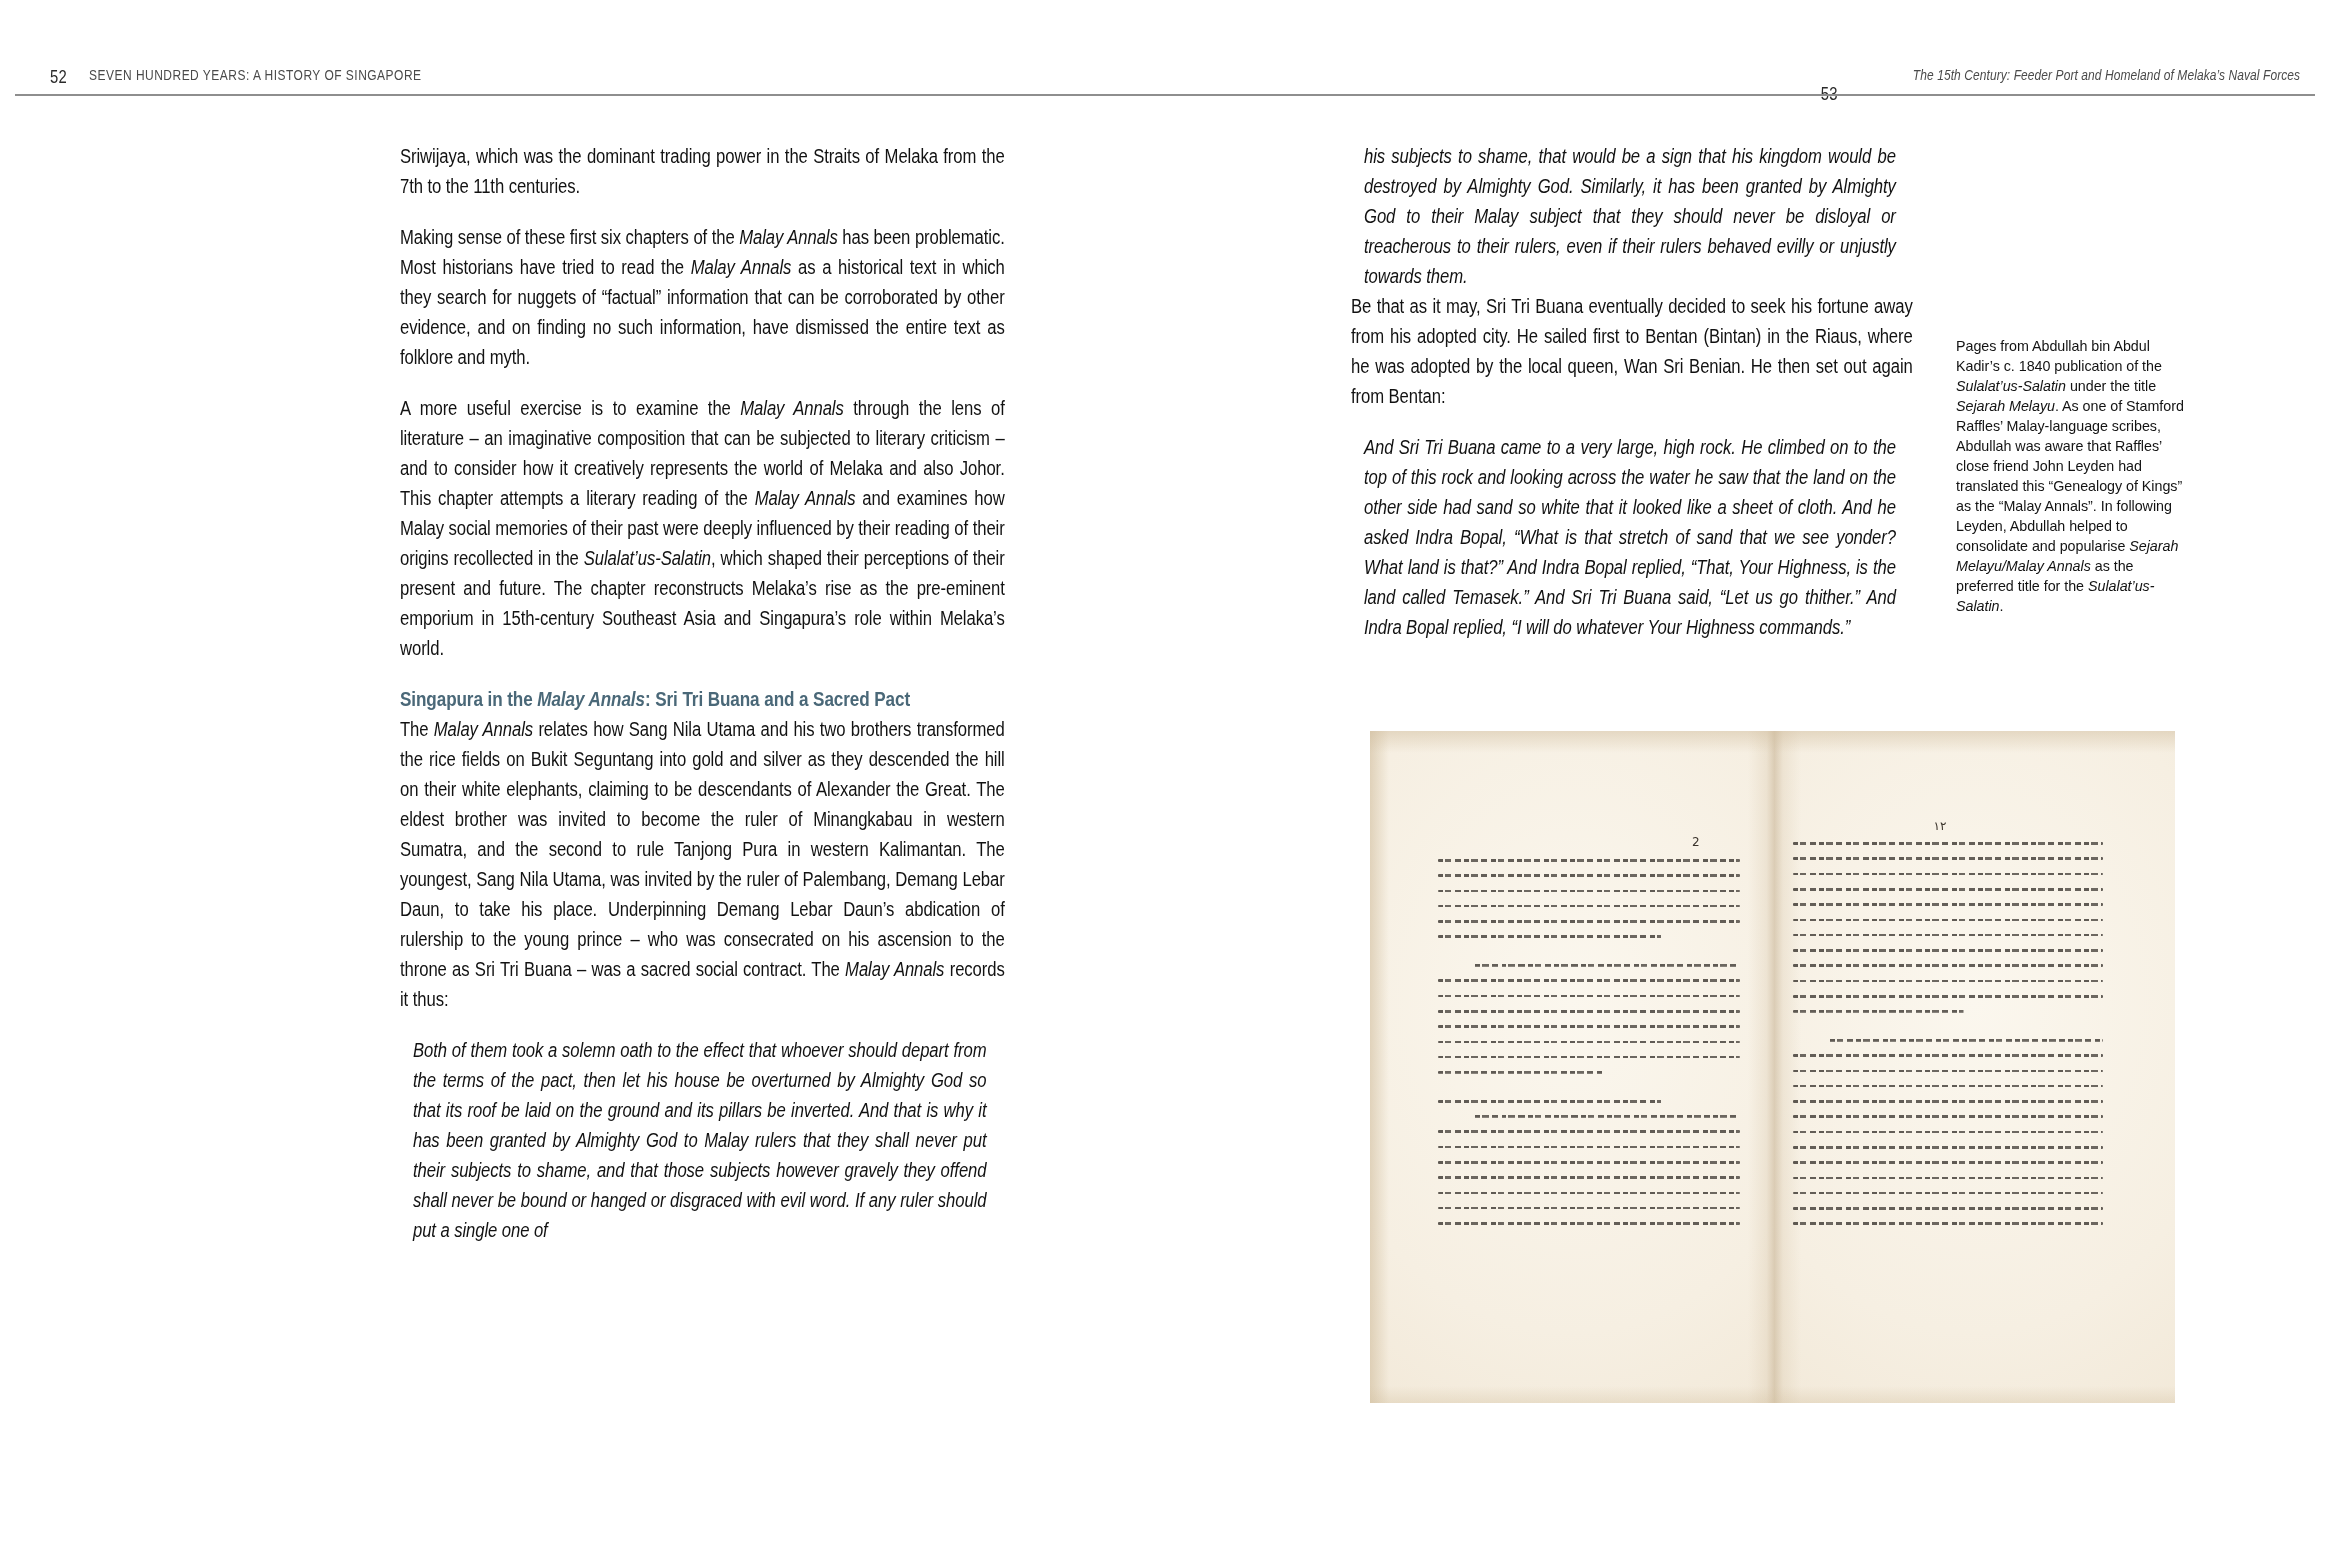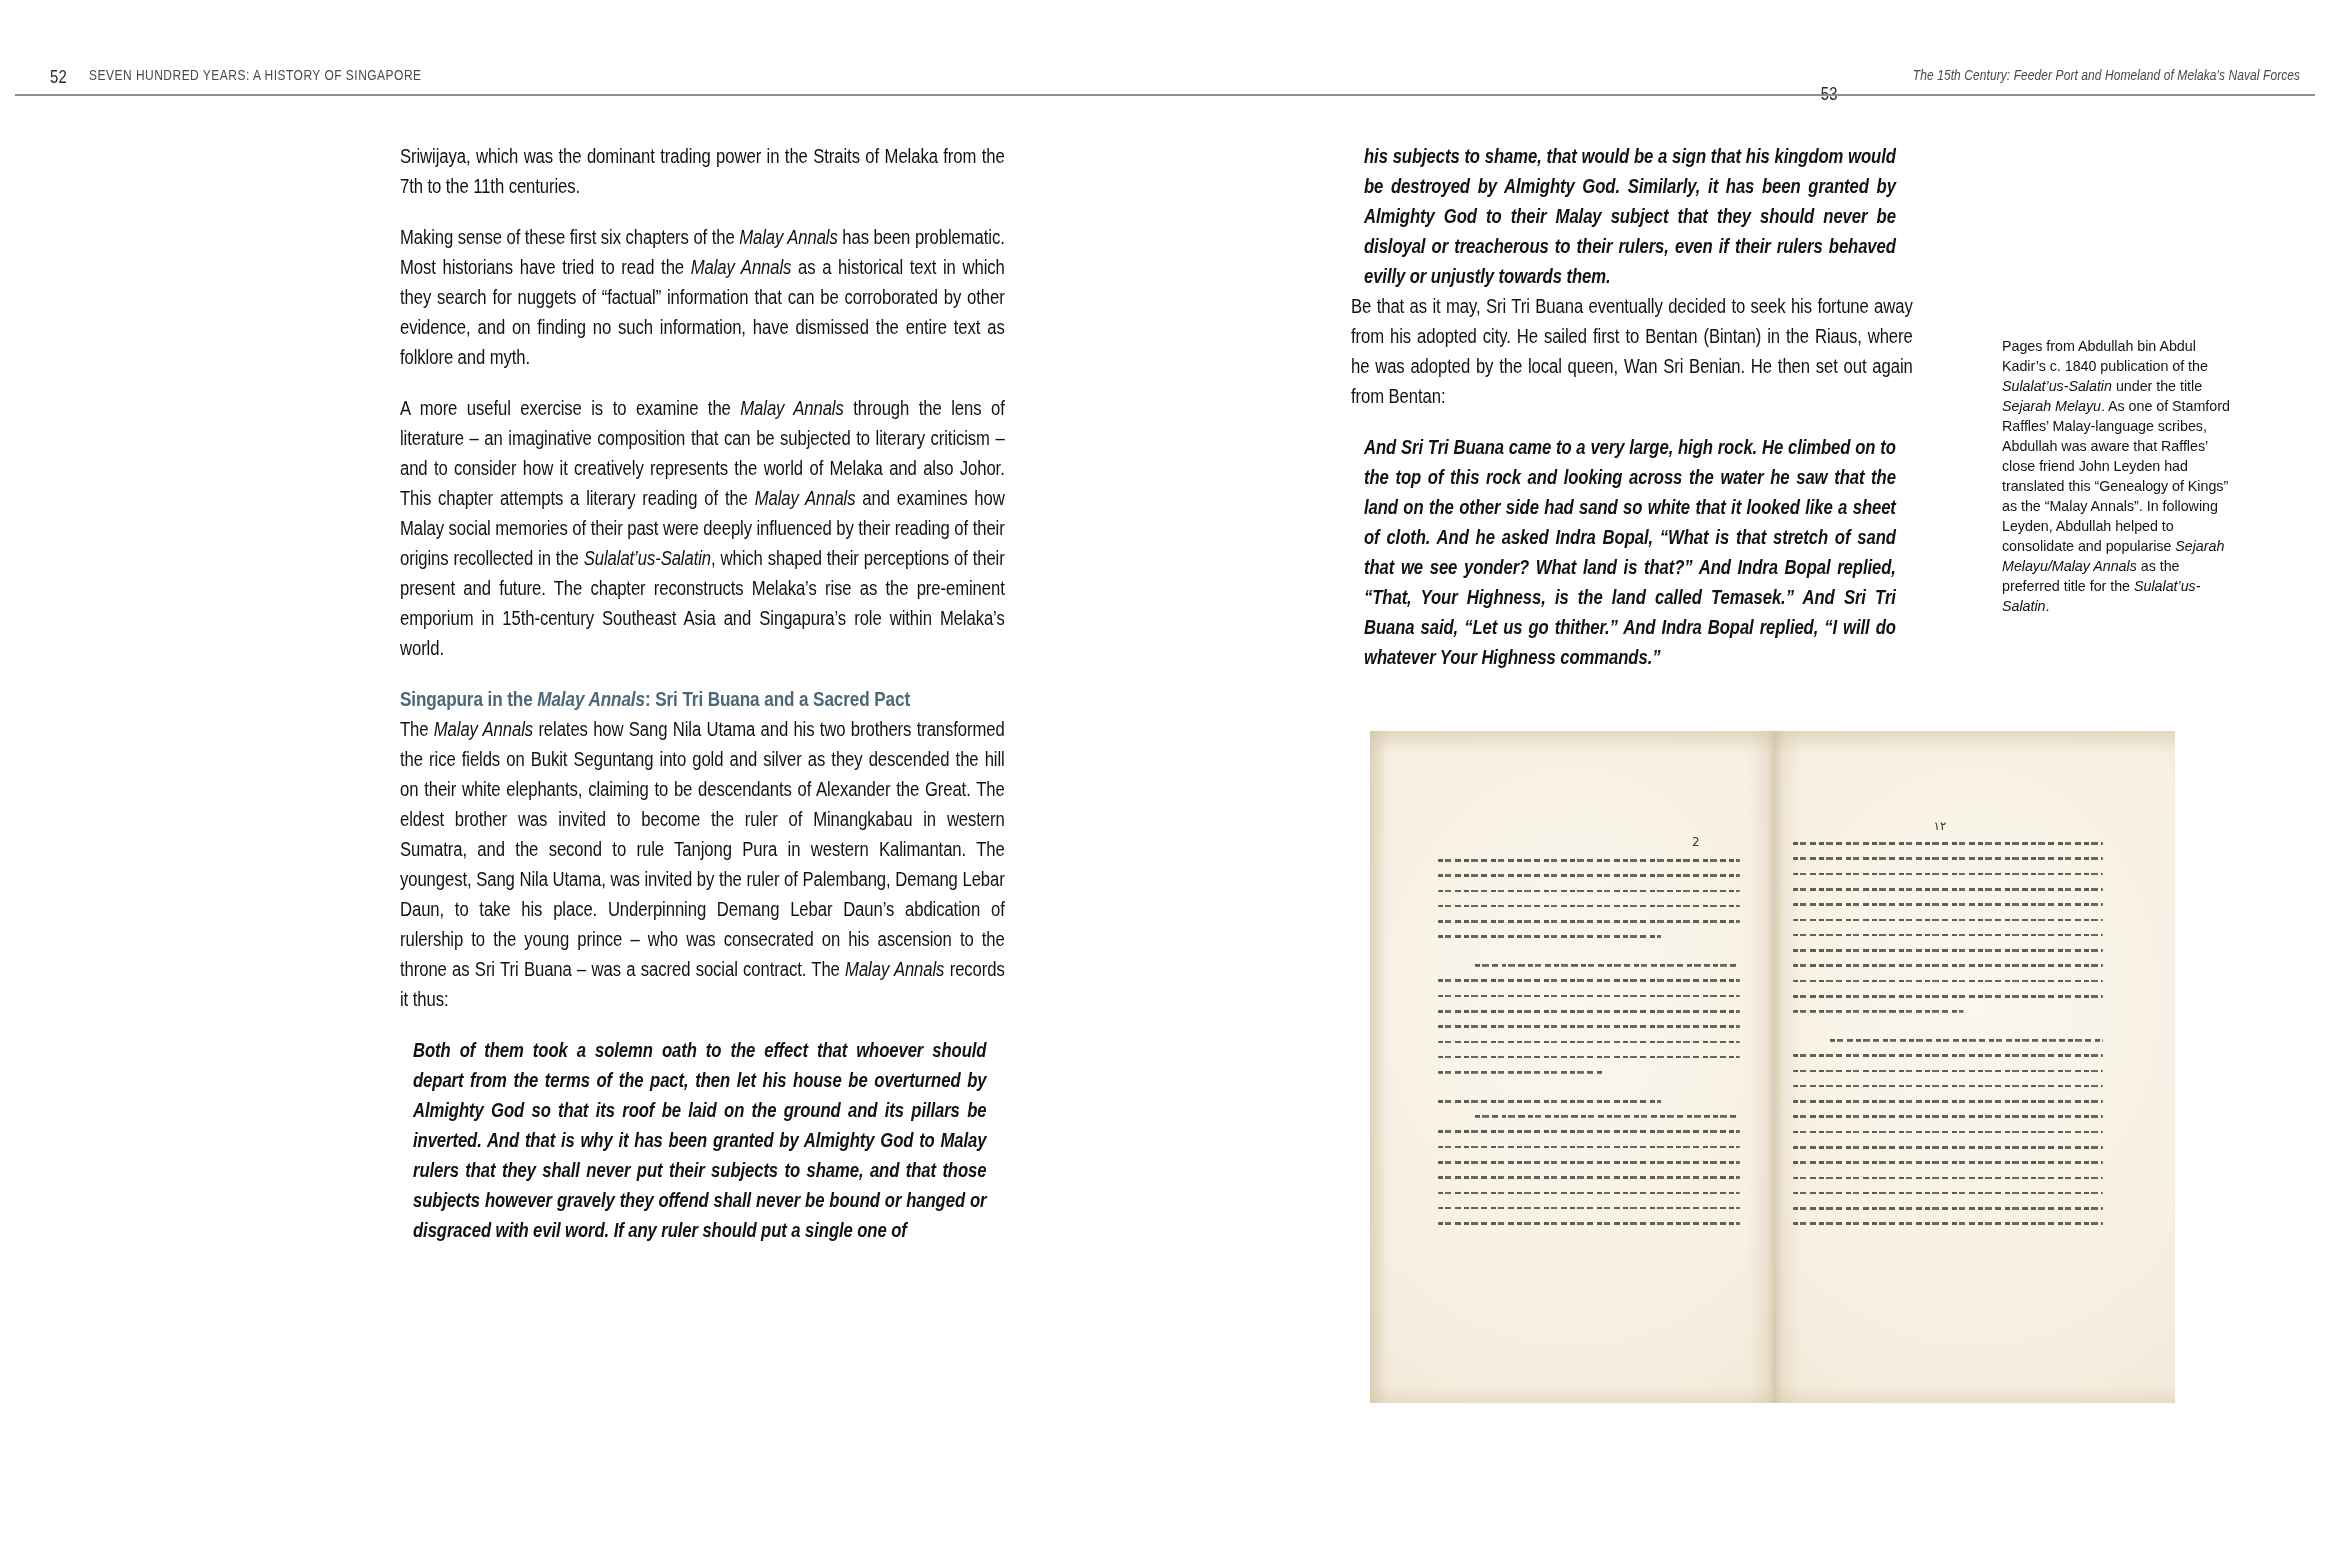--- a/index.html
+++ b/index.html
@@ -73,21 +73,20 @@
   }
   #col-right {
     position: absolute;
     left: 1351px; top: 141px;
     width: 562px;
   }
   #col-caption {
     position: absolute;
     left: 1956px; top: 336px;
     width: 234px;
-    margin-left: 46px;
   }
 
   
   .body-text {
     font-family: "Liberation Sans", sans-serif;
     font-size: 19.5px;
     line-height: 30px;
     color: #121212;
     text-align: justify;
     text-justify: inter-word;
@@ -110,21 +109,21 @@
     font-style: italic;
     text-align: justify;
     transform: scaleX(0.855);
     transform-origin: left top;
     width: 113.2%;
     margin: 21px 0 0 0;
     padding-left: 0;
     letter-spacing: -0.1px;
   }
 
-  .quote-wrap { padding-left: 12.5px; font-weight: bold; }
+  .quote-wrap { padding-left: 12.5px; }
 
   .section-head {
     font-family: "Liberation Sans", sans-serif;
     font-weight: bold;
     font-size: 20px;
     line-height: 30px;
     color: #4a6878;
     transform: scaleX(0.855);
     transform-origin: left top;
     width: 116.9%;

